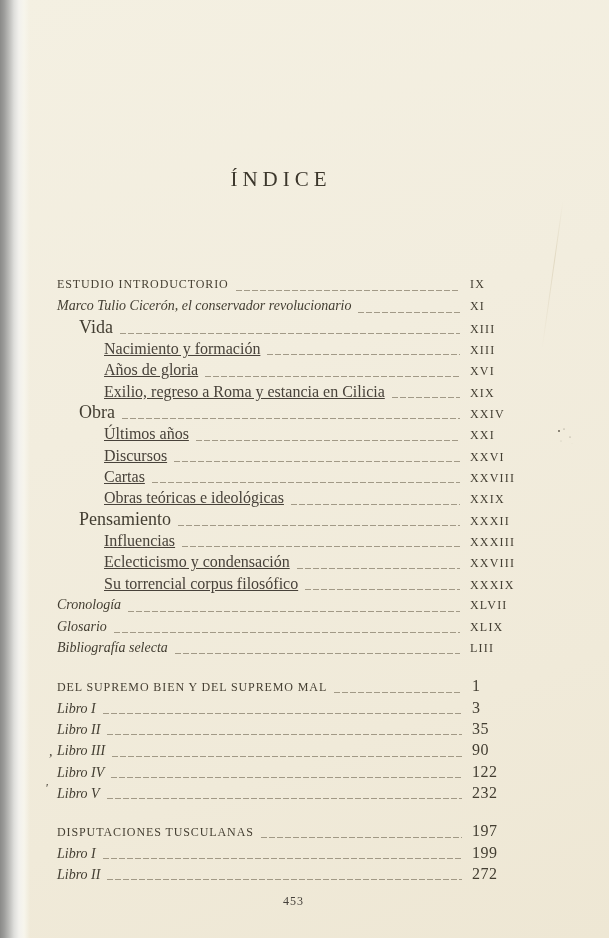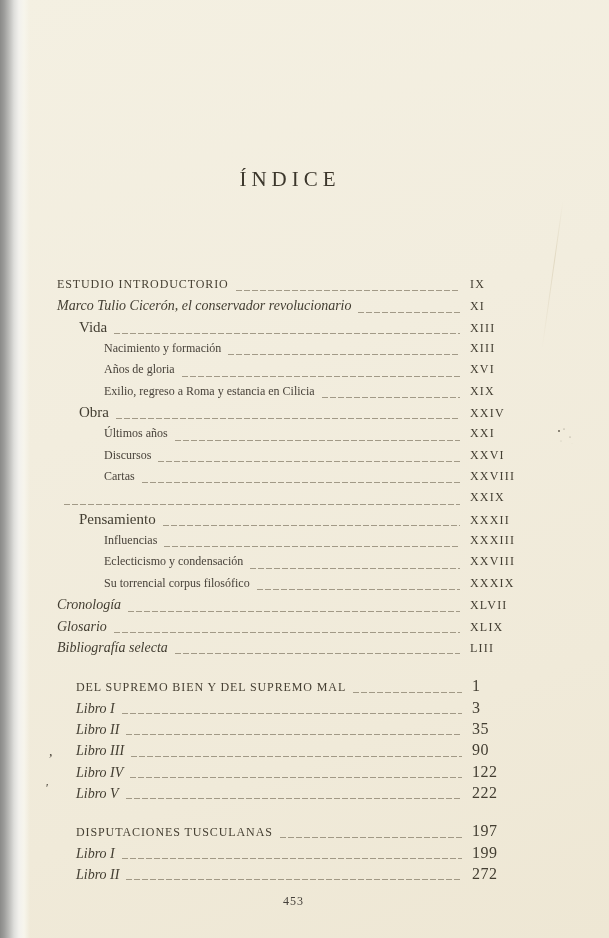--- a/index.html
+++ b/index.html
@@ -23,51 +23,51 @@
     left: 0; top: 0; bottom: 0;
     width: 30px;
     background: linear-gradient(to right,
       #8a8a88 0px, #9c9c9a 4px, #bcbcb9 9px,
       #dededb 14px, #f2f1ed 19px, #f7f5ec 24px,
       rgba(244,240,226,0) 30px);
   }
   .title {
     position: absolute;
     top: 167px;
-    left: 57px;
+    left: 48px;
     width: 466px;
     margin: 0;
     text-align: center;
     font-size: 21px;
     font-weight: normal;
     letter-spacing: 5px;
     color: #3c372c;
   }
   .toc {
     position: absolute;
     top: 274px;
     left: 57px;
     width: 473px;
   }
-  .toc-section + .toc-section { margin-top: 17px; margin-left: 19px; }
+  .toc-section + .toc-section { margin-top: 17px; }
   .toc-row {
     display: flex;
     align-items: baseline;
     height: 21.35px;
     line-height: 21.35px;
     white-space: nowrap;
   }
   .toc-label { flex: 0 0 auto; }
   .ind-0 { padding-left: 0; }
   .ind-1 { padding-left: 22px; }
   .ind-2 { padding-left: 47px; }
   .s-caps   { font-size: 12px;   letter-spacing: 0.9px; color: #453f32; }
   .s-italic { font-size: 14px;   font-style: italic; color: #423d31; }
-  .s-head1  { font-size: 15px;   color: #433e32; }
-  .s-sub    { font-size: 12px;   color: #48423a; }
+  .s-head1  { font-size: 18px;   color: #433e32; }
+  .s-sub    { font-size: 16px;   color: #48423a; text-decoration: underline; }
   .leader {
     flex: 1 1 auto;
     height: 1px;
     align-self: flex-end;
     margin: 0 10px 4px 7px;
     background: repeating-linear-gradient(90deg,
       rgba(135,126,106,0.75) 0 6px, rgba(135,126,106,0) 6px 8px);
   }
   .toc-page {
     flex: 0 0 58px;
@@ -168,20 +168,21 @@
           <span class="toc-label s-sub ind-2">Discursos</span>
           <span class="leader"></span>
           <span class="toc-page p-roman">XXVI</span>
         </div>
         <div class="toc-row">
           <span class="toc-label s-sub ind-2">Cartas</span>
           <span class="leader"></span>
           <span class="toc-page p-roman">XXVIII</span>
         </div>
         <div class="toc-row">
+          <span class="toc-label s-sub ind-2">Obras teóricas e ideológicas</span>
           <span class="leader"></span>
           <span class="toc-page p-roman">XXIX</span>
         </div>
         <div class="toc-row">
           <span class="toc-label s-head1 ind-1">Pensamiento</span>
           <span class="leader"></span>
           <span class="toc-page p-roman">XXXII</span>
         </div>
         <div class="toc-row">
           <span class="toc-label s-sub ind-2">Influencias</span>
@@ -236,21 +237,21 @@
           <span class="toc-page p-arabic">90</span>
         </div>
         <div class="toc-row">
           <span class="toc-label s-italic ind-0">Libro IV</span>
           <span class="leader"></span>
           <span class="toc-page p-arabic">122</span>
         </div>
         <div class="toc-row">
           <span class="toc-label s-italic ind-0">Libro V</span>
           <span class="leader"></span>
-          <span class="toc-page p-arabic">222</span>
+          <span class="toc-page p-arabic">232</span>
         </div>
       </div>
       <div class="toc-section">
         <div class="toc-row">
           <span class="toc-label s-caps ind-0">DISPUTACIONES TUSCULANAS</span>
           <span class="leader"></span>
           <span class="toc-page p-arabic">197</span>
         </div>
         <div class="toc-row">
           <span class="toc-label s-italic ind-0">Libro I</span>

